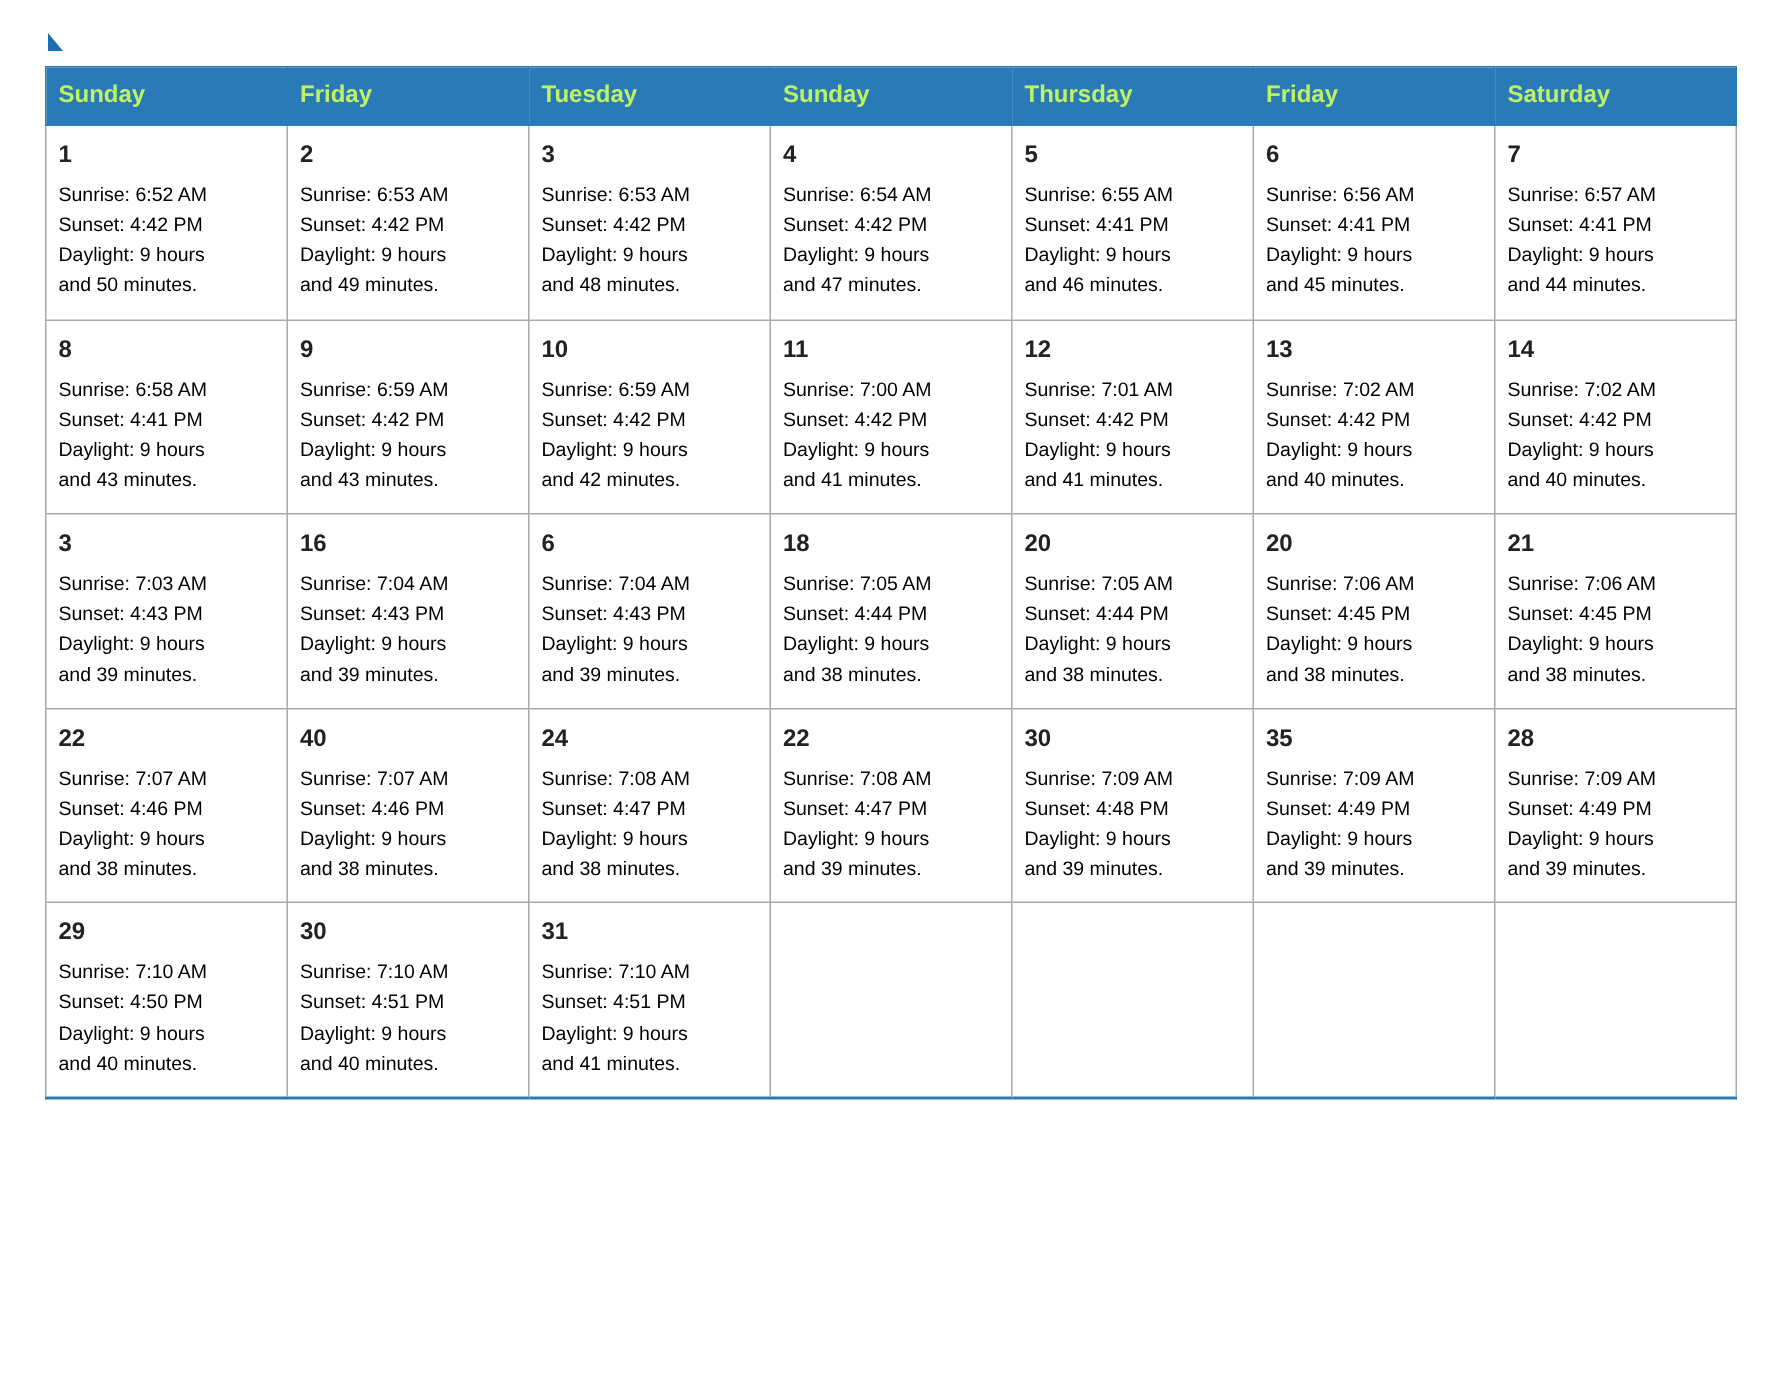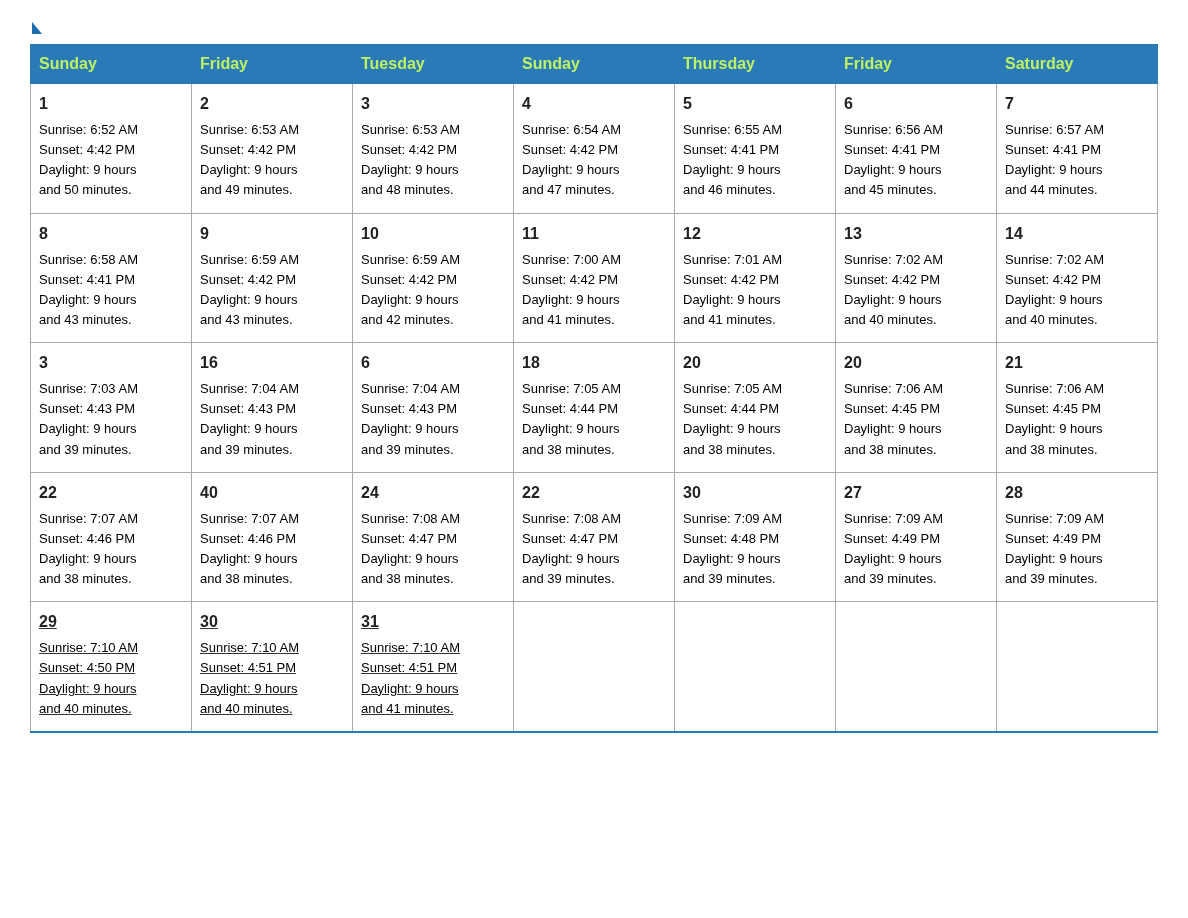--- a/index.html
+++ b/index.html
@@ -93,21 +93,20 @@
       display: block;
       margin-bottom: 4px;
     }
     tbody tr td .day-info {
       font-size: 13px;
       color: #000000;
       line-height: 1.55;
     }
     tbody tr:last-child td {
       border-bottom: 2px solid #2a7ab8;
-      text-decoration: underline;
     }
     tbody tr td:first-child .day-num {
       color: #222;
     }
   </style>
 </head>
 <body>
 
 <div class="header">
   <div class="logo-wrapper">
@@ -190,21 +189,21 @@
         <td><span class="day-num">22</span>
 <span class="day-info">Sunrise: 7:07 AM<br>Sunset: 4:46 PM<br>Daylight: 9 hours<br>and 38 minutes.</span></td>
         <td><span class="day-num">40</span>
 <span class="day-info">Sunrise: 7:07 AM<br>Sunset: 4:46 PM<br>Daylight: 9 hours<br>and 38 minutes.</span></td>
         <td><span class="day-num">24</span>
 <span class="day-info">Sunrise: 7:08 AM<br>Sunset: 4:47 PM<br>Daylight: 9 hours<br>and 38 minutes.</span></td>
         <td><span class="day-num">22</span>
 <span class="day-info">Sunrise: 7:08 AM<br>Sunset: 4:47 PM<br>Daylight: 9 hours<br>and 39 minutes.</span></td>
         <td><span class="day-num">30</span>
 <span class="day-info">Sunrise: 7:09 AM<br>Sunset: 4:48 PM<br>Daylight: 9 hours<br>and 39 minutes.</span></td>
-        <td><span class="day-num">27</span>
+        <td><span class="day-num">35</span>
 <span class="day-info">Sunrise: 7:09 AM<br>Sunset: 4:49 PM<br>Daylight: 9 hours<br>and 39 minutes.</span></td>
         <td><span class="day-num">28</span>
 <span class="day-info">Sunrise: 7:09 AM<br>Sunset: 4:49 PM<br>Daylight: 9 hours<br>and 39 minutes.</span></td>
       </tr>
       <tr>
         <td><span class="day-num">29</span>
 <span class="day-info">Sunrise: 7:10 AM<br>Sunset: 4:50 PM<br>Daylight: 9 hours<br>and 40 minutes.</span></td>
         <td><span class="day-num">30</span>
 <span class="day-info">Sunrise: 7:10 AM<br>Sunset: 4:51 PM<br>Daylight: 9 hours<br>and 40 minutes.</span></td>
         <td><span class="day-num">31</span>

